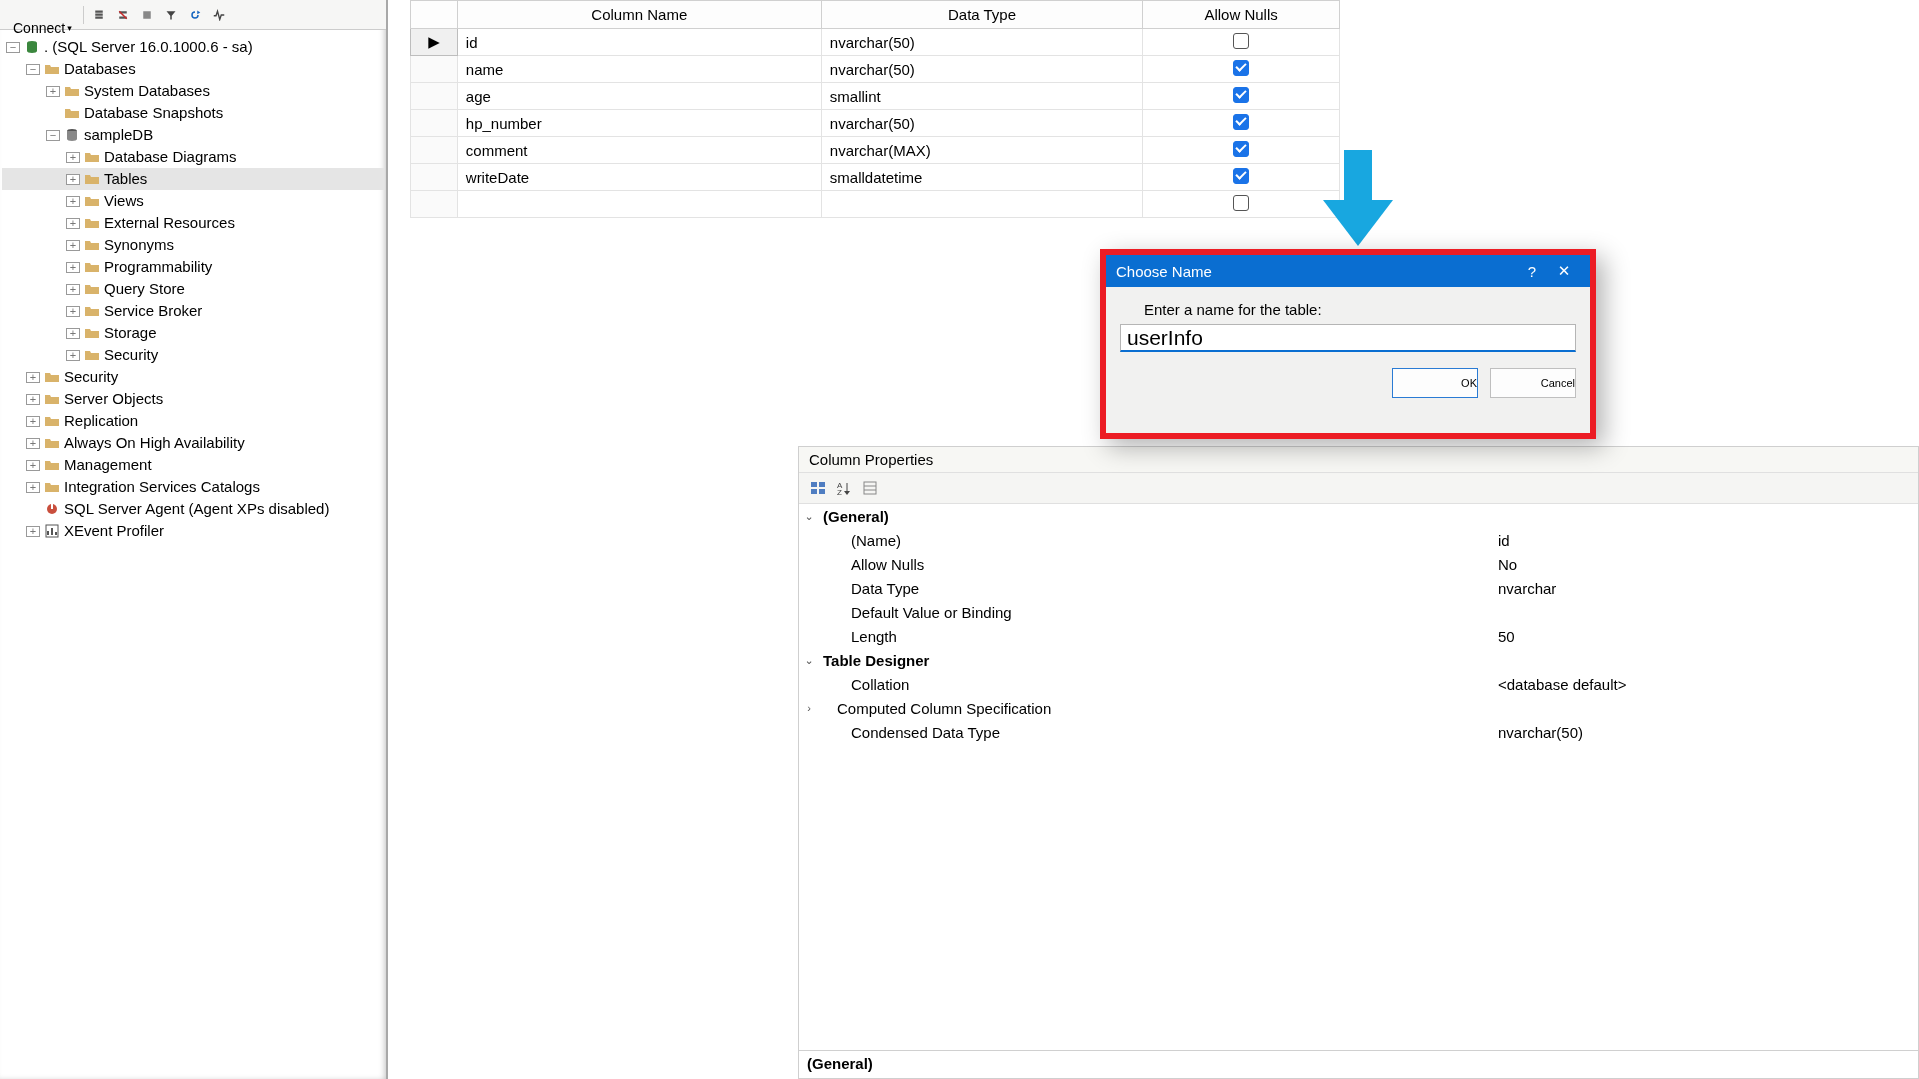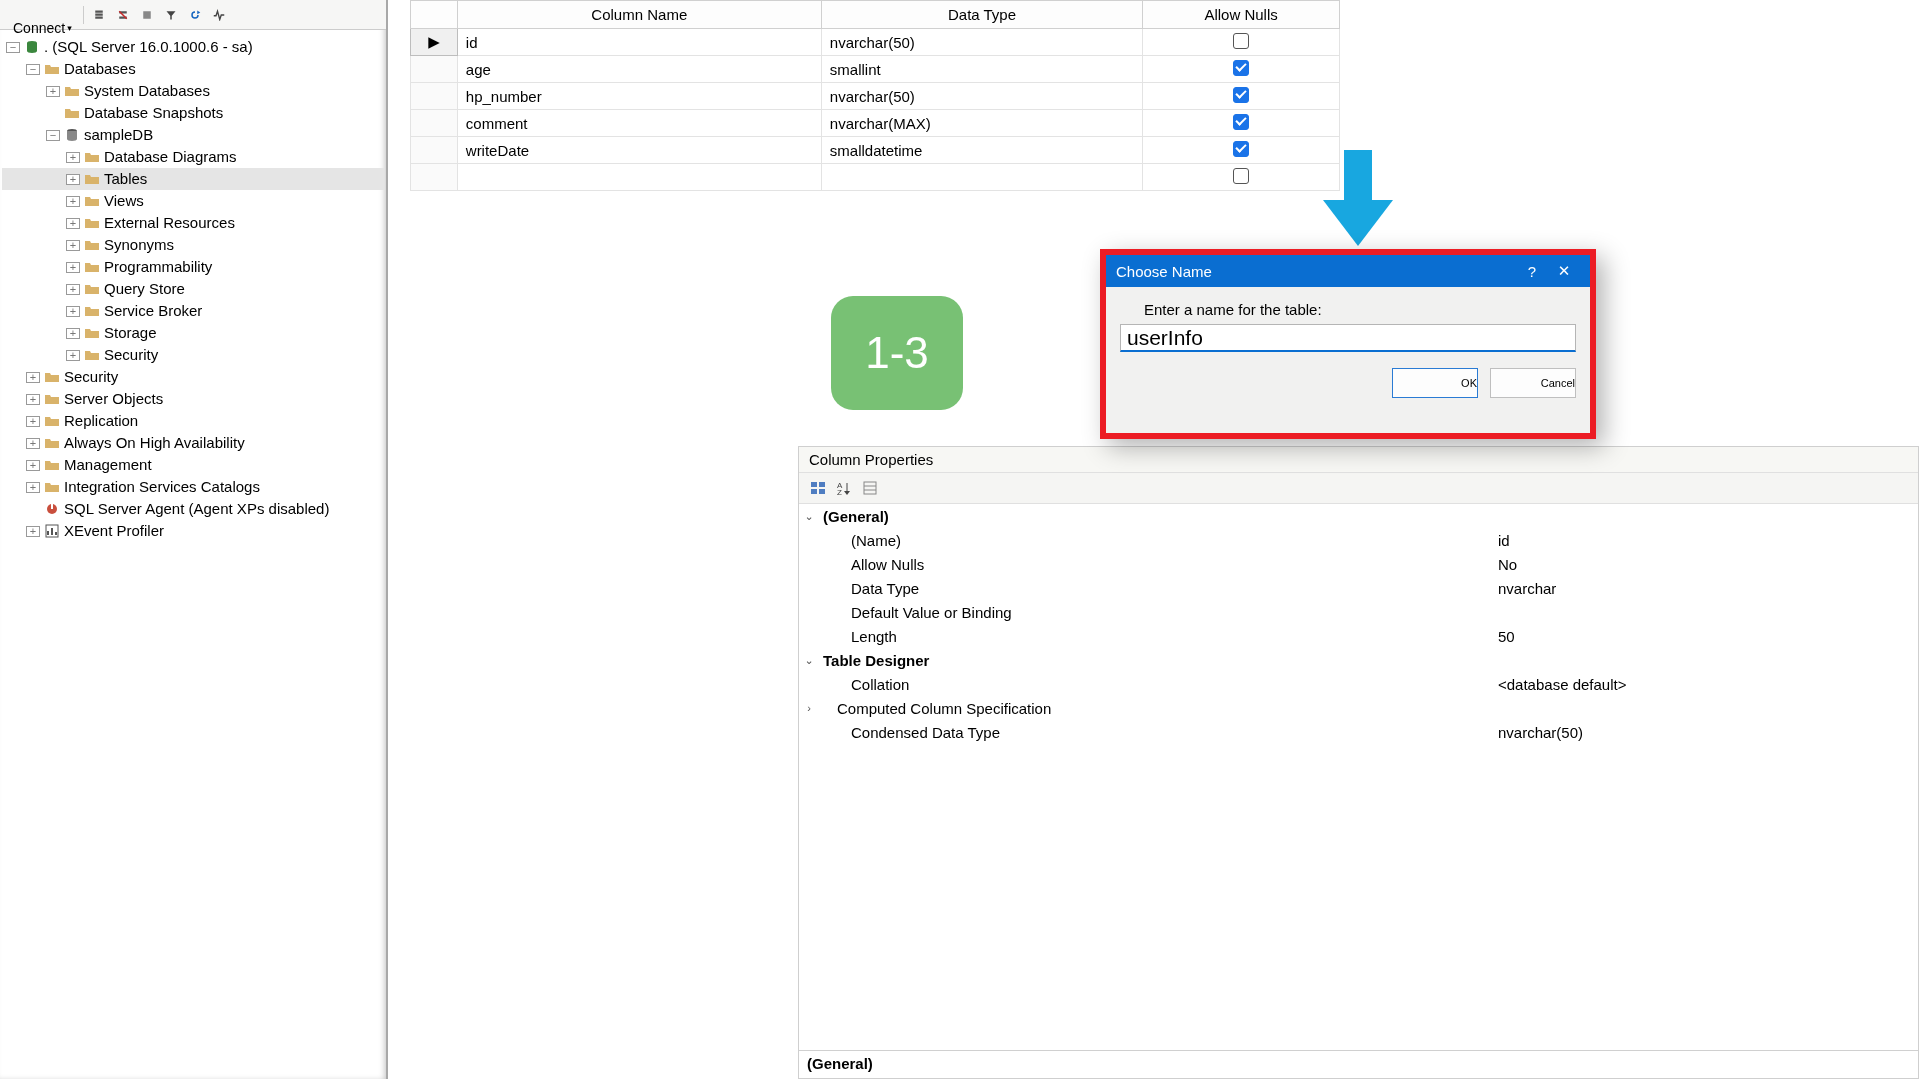--- a/index.html
+++ b/index.html
@@ -480,20 +480,26 @@
             <th>Data Type</th>
             <th>Allow Nulls</th>
           </tr>
         </thead>
         <tbody id="grid-body">
             <tr class="selected">
               <td class="row-selector center">▶</td>
               <td>id</td>
               <td>nvarchar(50)</td>
               <td class="center"><span class="chk"></span></td>
+            </tr>
+            <tr>
+              <td class="row-selector center"></td>
+              <td>name</td>
+              <td>nvarchar(50)</td>
+              <td class="center"><span class="chk checked"></span></td>
             </tr>
             <tr>
               <td class="row-selector center"></td>
               <td>age</td>
               <td>smallint</td>
               <td class="center"><span class="chk checked"></span></td>
             </tr>
             <tr>
               <td class="row-selector center"></td>
               <td>hp_number</td>
@@ -522,23 +528,20 @@
       </table>
     </div>
 
     <div class="arrow-annotation">
       <svg width="78" height="100" viewBox="0 0 78 100">
         <rect x="25" y="0" width="28" height="50" fill="#18a7e0"></rect>
         <polygon points="4,50 74,50 39,96" fill="#18a7e0"></polygon>
       </svg>
     </div>
 
-    <div class="step-badge">
-      <span>1-3</span>
-    </div>
 
     <div class="props-wrap">
       <div class="props-header">Column Properties</div>
       <div class="props-toolbar">
         <div class="tb-ico">
           <svg width="16" height="16" viewBox="0 0 16 16">
               <rect x="1" y="2" width="6" height="5" fill="#4f7dc1"></rect>
               <rect x="9" y="2" width="6" height="5" fill="#4f7dc1"></rect>
               <rect x="1" y="9" width="6" height="5" fill="#4f7dc1"></rect>
               <rect x="9" y="9" width="6" height="5" fill="#4f7dc1"></rect>

